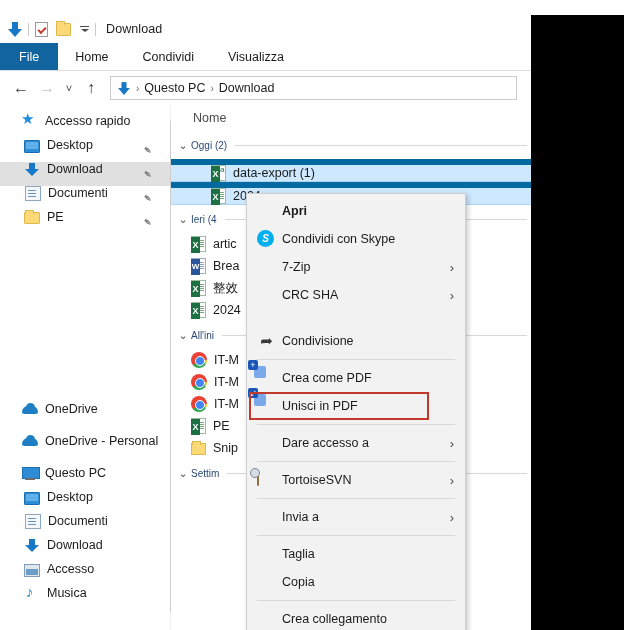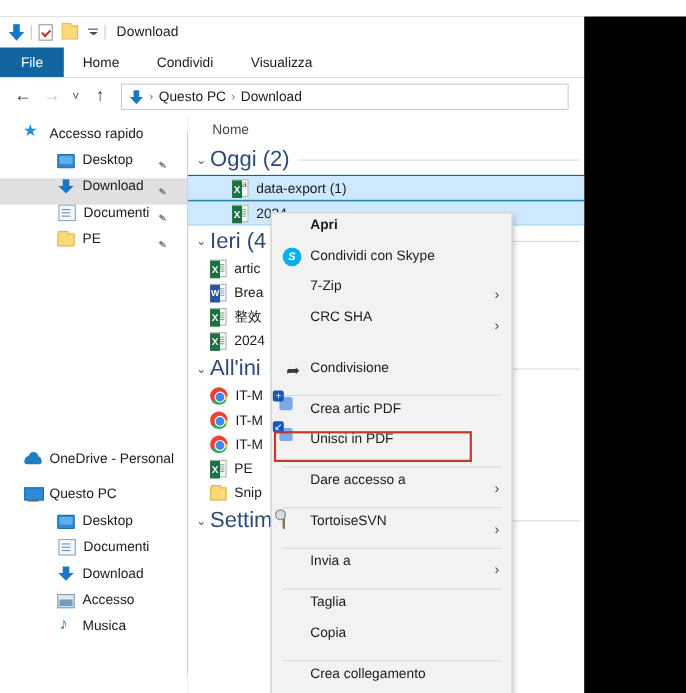--- a/index.html
+++ b/index.html
@@ -62,21 +62,21 @@
         display:flex;align-items:center;justify-content:center;font-size:8px;color:#4c4c4c;}
 
   
   .nav-item { height:24px; display:flex; align-items:flex-start; font-size:12.5px;
               color:#1b1b1b; position:relative; }
   .nav-item.sel { background:#e0e0e0; }
   .nav-item .lbl { margin-left:7px; }
   .nav-item .pin { position:absolute; right:18px; top:6px; color:#808080; font-size:11px;
                    transform:rotate(40deg);}
   .indent0 { padding-left:22px; }
-  .indent1 { padding-left:52px; }
+  .indent1 { padding-left:24px; }
 
   .ic { width:16px;height:16px;display:inline-block;position:relative;flex:0 0 16px;}
   .ic-star { }
   .ic-star::before{content:"★";position:absolute;left:-1px;top:-4px;font-size:15px;color:#1f8fe0;}
   .ic-desktop{background:#2e8bd6;border:1px solid #1b6fb0;border-radius:1px;height:13px;margin-top:2px;}
   .ic-desktop::after{content:"";position:absolute;left:1px;top:1px;right:1px;height:7px;background:#5fb0ea;}
   .ic-doc{background:#f4f7fb;border:1px solid #8aa7c4;height:15px;width:13px;margin-left:1px;}
   .ic-doc::after{content:"";position:absolute;left:2px;top:3px;width:8px;height:1px;
      box-shadow:0 0 0 0 #6f93b8,0 3px 0 0 #6f93b8,0 6px 0 0 #6f93b8;background:#6f93b8;}
   .ic-folder{background:#fcd977;border:1px solid #e0b94e;height:12px;width:15px;margin-top:2px;border-radius:1px;}
@@ -95,24 +95,24 @@
   .ic-img{background:#dfe8ef;border:1px solid #7f9db9;height:13px;margin-top:2px;}
   .ic-img::after{content:"";position:absolute;left:1px;bottom:1px;width:12px;height:6px;background:#6d9dc5;}
   .ic-music{}
   .ic-music::before{content:"♪";position:absolute;left:2px;top:-3px;font-size:15px;color:#1f7fc4;}
 
   
   .col-head { height:26px; display:flex; align-items:center; padding-left:22px;
               font-size:12.5px; color:#4a4a4a; }
   .group { display:flex; align-items:center; height:28px; padding-left:4px; }
   .group .chev { width:16px; font-size:11px; color:#5a5a5a; text-align:center;}
-  .group .gname { font-size:20px; color:#2c4a73; margin-right:8px; }
+  .group .gname { font-size:10px; color:#2c4a73; margin-right:8px; }
   .group .gline { flex:1; height:1px; background:#d8d8d8; margin-right:4px;}
   .row { height:22px; display:flex; align-items:center; padding-left:20px; font-size:12.5px; color:#1b1b1b;}
-  .row.sel { background:#cde8ff; border-top:1px solid #0369a1; border-bottom:1px solid #aed4f0; height:23px;padding-left:40px;}
+  .row.sel { background:#cde8ff; border-top:6px solid #0369a1; border-bottom:1px solid #aed4f0; height:23px;padding-left:40px;}
   .row .fn { margin-left:7px; }
   .xls{width:15px;height:16px;background:#ffffff;border:1px solid #9dbb9d;position:relative;flex:0 0 15px;}
   .xls::before{content:"X";position:absolute;left:-1px;top:0;width:9px;height:16px;background:#1d7044;
     color:#fff;font-size:9px;font-weight:bold;text-align:center;line-height:16px;}
   .xls::after{content:"";position:absolute;right:1px;top:3px;width:4px;height:1px;
     box-shadow:0 2px 0 #7fa87f,0 4px 0 #7fa87f,0 6px 0 #7fa87f;background:#7fa87f;}
   .xls.alt::after{content:"a";right:0;top:-1px;width:5px;height:auto;box-shadow:none;background:none;
     color:#1d7044;font-size:8px;}
   .wdoc{width:15px;height:16px;background:#ffffff;border:1px solid #9db0c8;position:relative;flex:0 0 15px;}
   .wdoc::before{content:"W";position:absolute;left:-1px;top:0;width:9px;height:16px;background:#2a5699;
@@ -124,21 +124,21 @@
   .chrome::after{content:"";position:absolute;left:4px;top:4px;width:8px;height:8px;border-radius:50%;
     background:#4285f4;border:1.5px solid #ffffff;}
   .folder-row{width:15px;height:12px;background:#fcd977;border:1px solid #e0b94e;position:relative;flex:0 0 15px;margin-top:2px;}
   .folder-row::before{content:"";position:absolute;left:0;top:-3px;width:7px;height:3px;background:#fcd977;border:1px solid #e0b94e;border-bottom:none;}
 
   
   .ctxmenu { position:absolute; left:246px; top:178px; width:220px;
              background:#f2f2f2; border:1px solid #cfcfcf;
              box-shadow:2px 2px 5px rgba(0,0,0,.22); padding:3px 0;
              z-index:40; }
-  .mi { height:28px; display:flex; align-items:flex-start; font-size:12.5px; color:#1b1b1b;
+  .mi { height:28px; display:flex; align-items:center; font-size:12.5px; color:#1b1b1b;
         padding-left:10px; position:relative; }
   .mi.bold { font-weight:bold; }
   .mi .micon { width:19px; height:19px; flex:0 0 19px; margin-right:6px; position:relative;}
   .mi .mtxt { flex:1; }
   .mi .arw { position:absolute; right:11px; top:7px; font-size:13px; color:#4a4a4a; }
   .mi .noicon { width:25px; flex:0 0 25px; }
   .msep { height:1px; background:#d8d8d8; margin:4px 10px 4px 10px; }
 
   .i-skype{width:17px;height:17px;border-radius:50%;background:#00aff0;color:#fff;font-size:10px;
     font-weight:bold;display:flex;align-items:center;justify-content:center;font-style:italic;}
@@ -228,20 +228,24 @@
         <span class="pin">✒</span>
       </div>
       <div class="nav-item indent1">
         <span class="ic ic-folder"></span>
         <span class="lbl">PE</span>
         <span class="pin">✒</span>
       </div>
 
       <div style="height:168px"></div>
 
+      <div class="nav-item indent0">
+        <span class="ic ic-cloud"></span>
+        <span class="lbl">OneDrive</span>
+      </div>
       <div style="height:8px"></div>
       <div class="nav-item indent0">
         <span class="ic ic-cloud"></span>
         <span class="lbl">OneDrive - Personal</span>
       </div>
       <div style="height:8px"></div>
       <div class="nav-item indent0">
         <span class="ic ic-pc"></span>
         <span class="lbl">Questo PC</span>
       </div>
@@ -378,21 +382,21 @@
       <span class="micon">
             <span class="i-share">➦</span>
           </span>
       <span class="mtxt">Condivisione</span>
     </div>
 
     <div class="msep"></div>
 
     <div class="mi">
       <span class="micon"><span class="i-pdf"><span class="badge">+</span></span></span>
-      <span class="mtxt">Crea artic PDF</span>
+      <span class="mtxt">Crea come PDF</span>
     </div>
     <div class="mi" style="position:relative">
       <span class="micon"><span class="i-pdf"><span class="badge">↙</span></span></span>
       <span class="mtxt">Unisci in PDF</span>
       <span class="redbox"></span>
     </div>
 
     <div class="msep"></div>
 
     <div class="mi">

